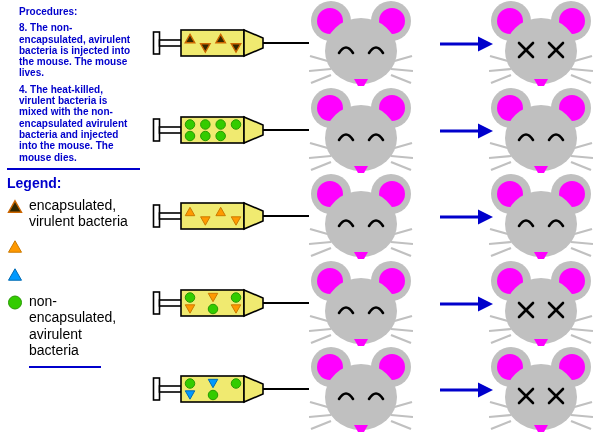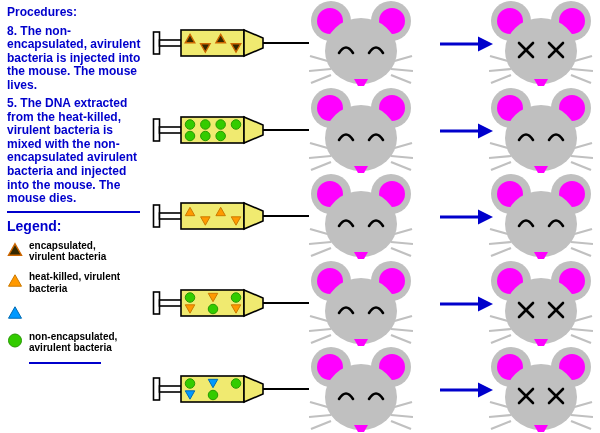--- a/index.html
+++ b/index.html
@@ -1,60 +1,59 @@
 <!DOCTYPE html>
 <html style="--blue: #0000cc; --black: #000000;"><head>
 <meta charset="utf-8">
 <style>
   html,body{margin:0;padding:0;background:#fff}
   #page{position:relative;width:600px;height:433px;background:#fff;
         font-family:"Liberation Sans",sans-serif;overflow:hidden}
   #left-panel{position:absolute;left:7px;top:6px;width:142px}
-  .proc-title,.proc-item{color:var(--blue);font-size:12px;font-weight:bold;
-        line-height:1.13;margin:0 0 5px}
+  .proc-title,.proc-item{color:var(--blue);font-size:10px;font-weight:bold;
+        line-height:1.13;margin:0 12px 5px}
   .divider{border:none;border-top:2px solid var(--blue);width:133px;margin:3px 0 5px}
   .legend-title{color:var(--blue);font-size:14px;font-weight:bold;margin:0 0 6px}
   .legend-item{display:flex;align-items:flex-start;margin:0 0 7px}
   .legend-shape{flex:0 0 22px;margin-top:1px}
-  .legend-label{color:var(--black);font-size:10px;font-weight:bold;line-height:1.16;
+  .legend-label{color:var(--black);font-size:14px;font-weight:normal;line-height:1.16;
         display:inline-block;width:100px}
   .legend-subshape{display:block;margin-top:3px}
   .legend-underline{border:none;border-top:2px solid var(--blue);width:72px;margin:1px 0 0 22px}
   #rows{position:absolute;left:0;top:0;width:600px;height:433px}
   .row{position:absolute;left:0;width:600px;height:87px}
   .syringe{position:absolute;left:150px;top:23px}
   .mouse-before{position:absolute;left:309px;top:0}
   .arrow{position:absolute;left:438px;top:33px}
   .mouse-after{position:absolute;left:489px;top:0}
 </style>
 </head>
 <body>
 
 <div id="page">
   <div id="left-panel">
     <p class="proc-title">Procedures:</p>
     <div id="procedure-list">
         <p class="proc-item">8.  The non-encapsulated, avirulent bacteria is injected into the mouse.  The mouse lives.</p>
-        <p class="proc-item">5.  The DNA extracted from the heat-killed, virulent bacteria is mixed with the non-encapsulated avirulent bacteria and injected into the mouse.  The mouse dies.</p>
+        <p class="proc-item">4.  The heat-killed, virulent bacteria is mixed with the non-encapsulated avirulent bacteria and injected into the mouse.  The mouse dies.</p>
       </div>
     <hr class="divider">
     <div class="legend">
       <p class="legend-title">Legend:</p>
       <div id="legend-list">
           <div class="legend-item">
             <span class="legend-shape"><svg width="18" height="16" viewBox="0 0 18 16">
                 <polygon points="8,2.7800000000000002 14.5,14.219999999999999 1.5,14.219999999999999" fill="#332800" stroke="#cc6600" stroke-width="1.4"></polygon>
               </svg></span>
             <span><span class="legend-label">encapsulated, virulent bacteria</span></span>
           </div>
           <div class="legend-item">
             <span class="legend-shape"><svg width="18" height="16" viewBox="0 0 18 16">
                 <polygon points="8,2.7800000000000002 14.5,14.219999999999999 1.5,14.219999999999999" fill="#ff9900" stroke="#cc7a00" stroke-width="1"></polygon>
               </svg></span>
-            <span><span class="legend-label">heat-killed, virulent bacteria</span></span>
           </div>
           <div class="legend-item">
             <span class="legend-shape"><svg width="18" height="16" viewBox="0 0 18 16">
                 <polygon points="8,2.7800000000000002 14.5,14.219999999999999 1.5,14.219999999999999" fill="#0099ff" stroke="#006bb3" stroke-width="1"></polygon>
               </svg></span>
           </div>
           <div class="legend-item">
             <span class="legend-shape"><svg width="18" height="16" viewBox="0 0 18 16">
                 <circle cx="8" cy="8.5" r="6.5" fill="#33cc00" stroke="#269900"></circle>
               </svg></span>

